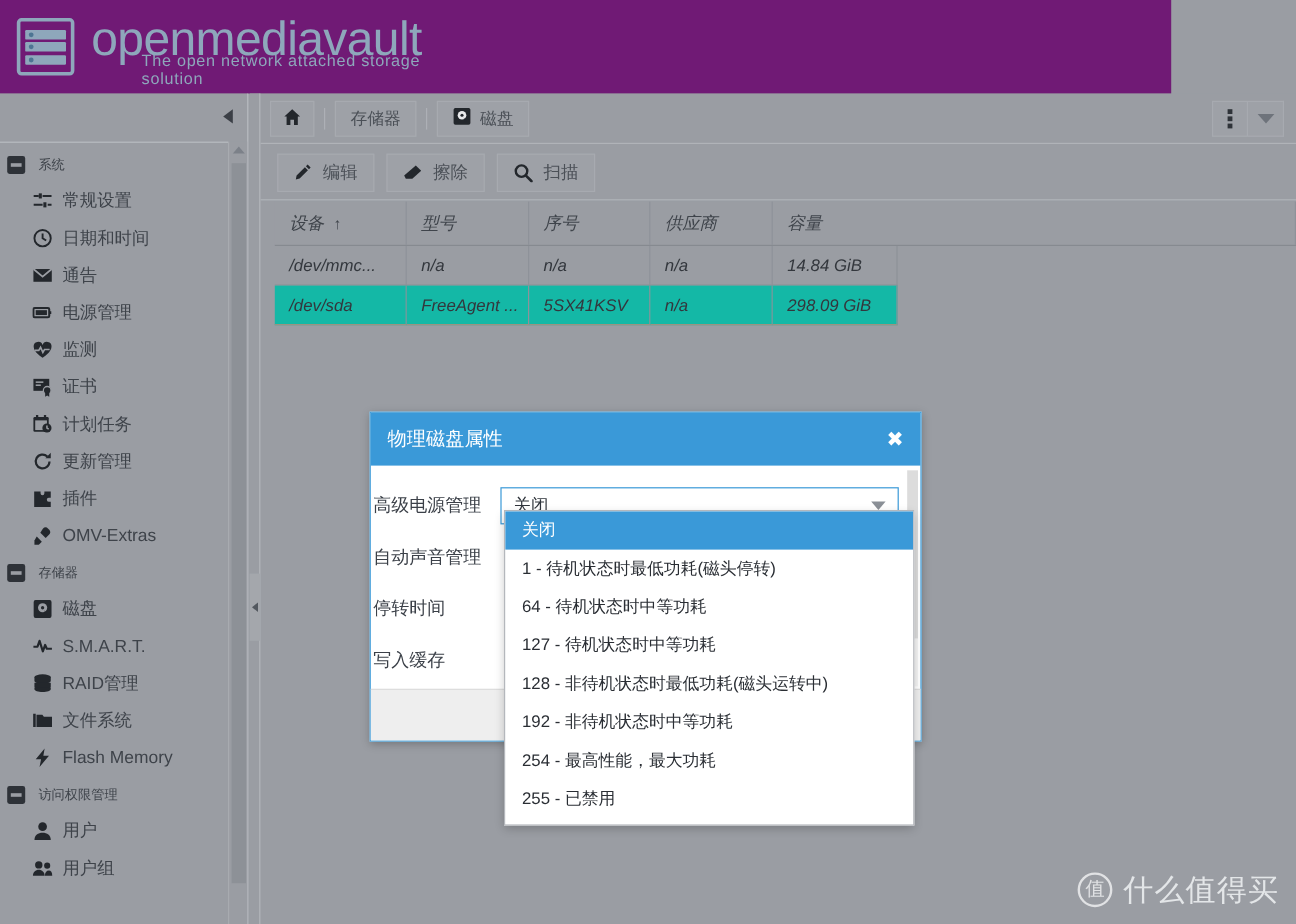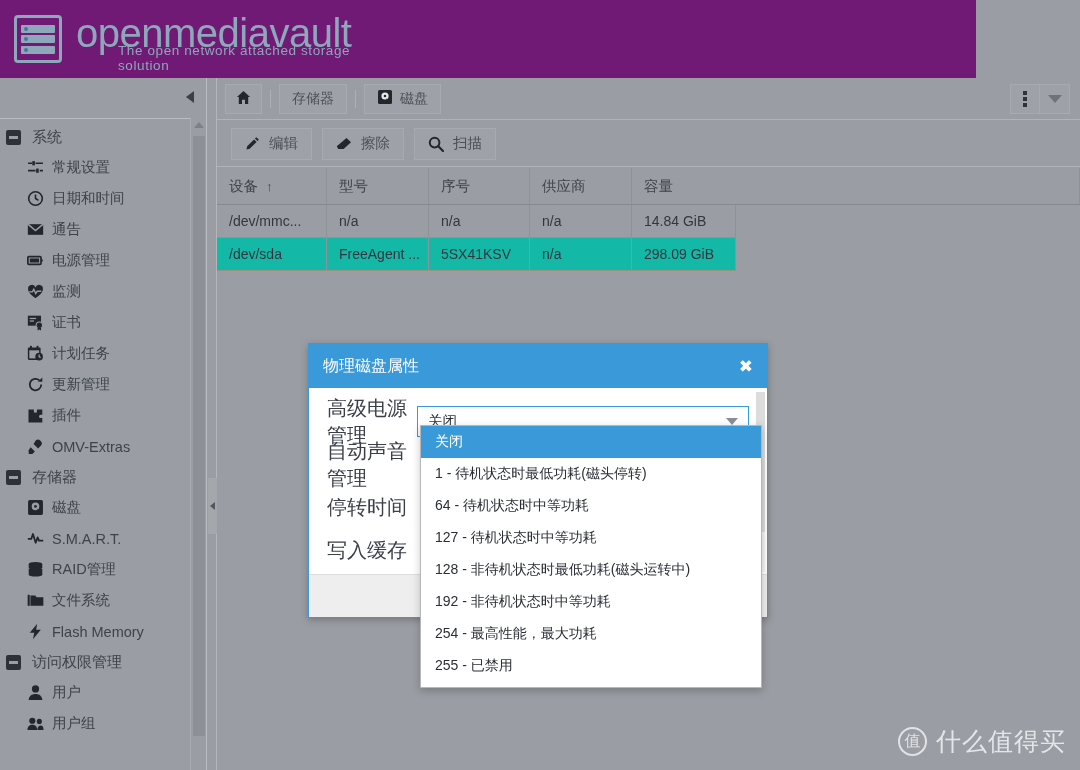--- a/index.html
+++ b/index.html
@@ -71,21 +71,21 @@
   }
   .nav-group .gicon {
     width:15px; height:15px; background:#2e3238; border-radius:2px;
     position:relative; flex:0 0 auto;
   }
   .nav-group .gicon::after {
     content:""; position:absolute; left:3px; top:6px; width:9px; height:3px;
     background:#9a9da3;
   }
   .nav-group .glabel {
-    margin-left:11px; font-size:15px; color:#3e434a;
+    margin-left:11px; font-size:11px; color:#3e434a;
   }
   .nav-item {
     display:flex; align-items:center; height:31px; padding-left:26px;
     cursor:pointer;
   }
   .nav-item .nicon {
     width:18px; height:18px; flex:0 0 auto;
     display:flex; align-items:center; justify-content:center;
     color:#23272c;
   }
@@ -165,21 +165,21 @@
     display:flex; align-items:center; padding-left:14px; gap:10px;
   }
   .act-btn {
     height:32px; padding:0 13px; border:1px solid #a7aab0; background:#9ea1a7;
     display:flex; align-items:center; gap:9px;
     font-size:14.5px; color:#4b5057; cursor:pointer;
   }
   .act-btn .aicon { color:#23272c; display:flex; }
 
   
-  #grid { position:absolute; left:9px; top:90px; right:0; }
+  #grid { position:absolute; left:21px; top:90px; right:0;font-style:italic; }
   #grid-head {
     display:flex; height:37px; border-bottom:1px solid #868a90;
     background:#9a9da3;
   }
   #grid-head .hc {
     font-size:14.5px; color:#3f444b;
     display:flex; align-items:center; padding-left:12px;
     border-right:1px solid #8e9299;
   }
   #grid-head .hc .sortarrow { margin-left:8px; font-size:13px; }
@@ -203,21 +203,21 @@
     display:flex; align-items:center; padding:0 14px;
   }
   #dialog-title { font-size:16px; color:#fff; }
   #dialog-close {
     margin-left:auto; color:#fff; font-size:17px; font-weight:bold;
     cursor:pointer; line-height:1;
   }
   #dialog-body { position:relative; height:188px; padding:12px 0 0 0; }
   .form-row { display:flex; align-items:center; height:43px; }
   .form-label {
-    width:108px; padding-left:18px; font-size:20px; color:#3b4048;
+    width:108px; padding-left:2px; font-size:15px; color:#3b4048;
   }
   .form-field { flex:1; padding-right:18px; }
   #dialog-scroll {
     position:absolute; right:2px; top:4px; width:9px; height:180px;
     background:#f4f4f4;
   }
   #dialog-scroll i {
     position:absolute; left:0; top:0; width:9px; height:140px;
     background:#dcdcdc; display:block;
   }

